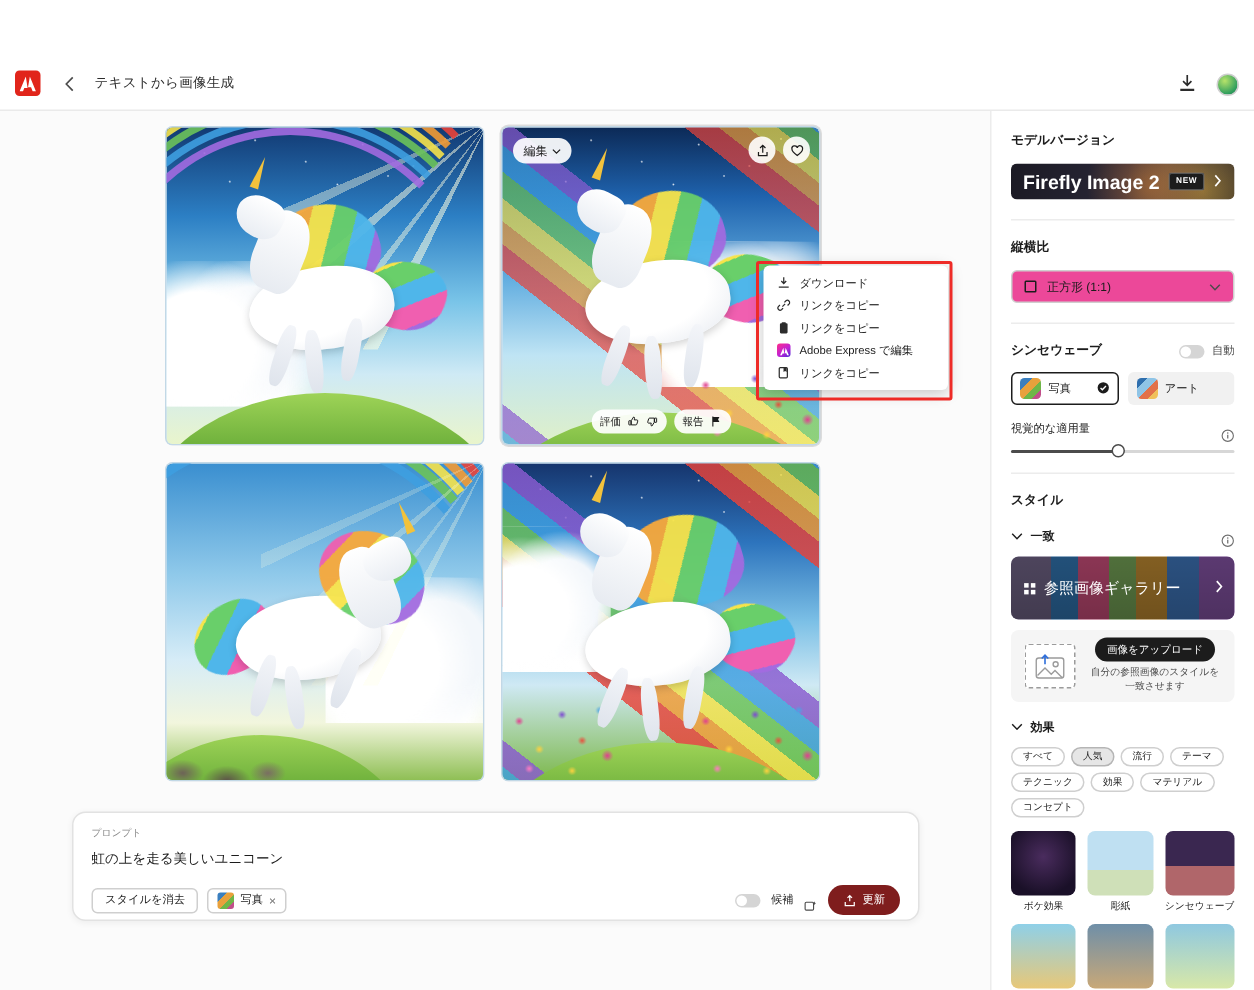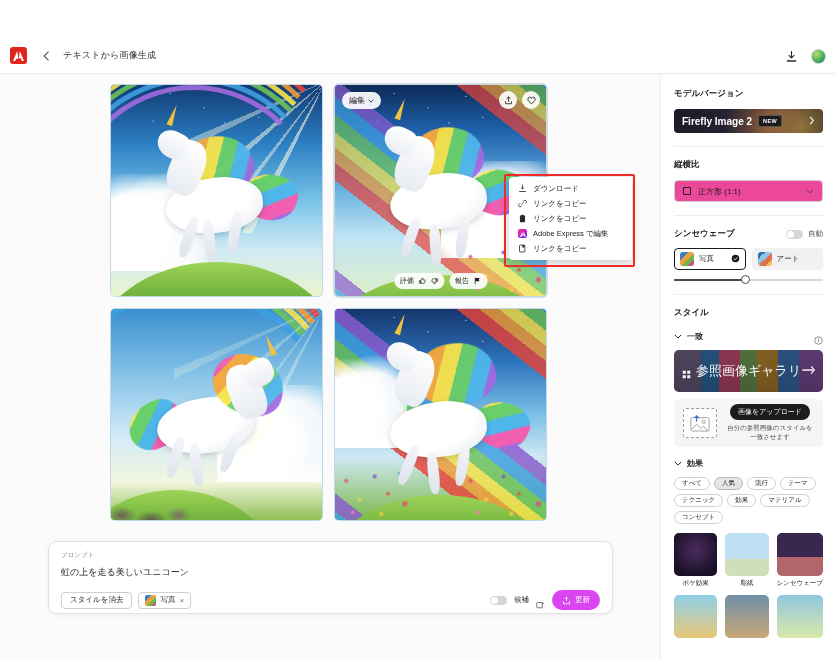--- a/index.html
+++ b/index.html
@@ -255,21 +255,21 @@
   .sb-sep { height: 1px; background: #ececec; margin: 13px 0 12px 0; }
 
   .model-banner {
     position: relative; height: 24px; border-radius: 4px; overflow: hidden;
     background:
       radial-gradient(circle at 62% 60%, rgba(200,120,50,.55), transparent 45%),
       radial-gradient(circle at 86% 75%, rgba(240,190,60,.5), transparent 40%),
       linear-gradient(100deg,#1b1a24 0%, #262433 40%, #3a3145 68%, #1d1b28 100%);
     display: flex; align-items: center; padding: 0 8px; cursor: pointer;
   }
-  .model-name { font-size: 10px; color: #fff; font-weight: bold; }
+  .model-name { font-size: 13px; color: #fff; font-weight: bold; }
   .new-badge {
     margin-left: 6px; background: #1c1c1c; color: #fff; font-size: 5.5px;
     font-weight: bold; padding: 2px 4px; border-radius: 2px; letter-spacing: .4px;
     border: 1px solid rgba(255,255,255,.25);
   }
   .model-chev { margin-left: auto; color: #fff; font-size: 9px; }
 
   .select-box {
     height: 22px; border: 1px solid #cfcfcf; border-radius: 4px;
     display: flex; align-items: center; padding: 0 8px; gap: 7px;
@@ -322,21 +322,21 @@
   }
   .gallery-card {
     margin-top: 8px; height: 42px; border-radius: 5px; overflow: hidden; position: relative;
     background:
       linear-gradient(90deg, #6b5f80 0 18%, #2f6fa8 18% 30%, #c04a74 30% 44%, #6f9a52 44% 56%, #b5832f 56% 70%, #3b6fb0 70% 84%, #7e4f9c 84% 100%);
     cursor: pointer;
   }
   .gallery-card .gshade { position: absolute; inset: 0; background: linear-gradient(rgba(0,0,0,.28), rgba(0,0,0,.38)); }
   .gallery-card .glabel {
     position: absolute; left: 8px; top: 50%; transform: translateY(-50%);
-    display: flex; align-items: center; gap: 5px; color: #fff; font-size: 13px; text-align: right;
+    display: flex; align-items: center; gap: 5px; color: #fff; font-size: 10px; text-align: right;
   }
   .grid-ic { width: 9px; height: 9px; }
   .gallery-card .gchev { position: absolute; right: 7px; top: 50%; transform: translateY(-50%); color: #fff; font-size: 9px; }
 
   .upload-card {
     margin-top: 7px; height: 48px; border-radius: 5px; background: #f5f5f5;
     display: flex; align-items: center; padding: 0 9px; gap: 9px;
   }
   .upload-drop {
     width: 34px; height: 30px; border: 1.2px dashed #9b9b9b; border-radius: 3px;
@@ -398,21 +398,21 @@
     font-size: 7.5px; color: #1c1c1c; background: #fff; cursor: pointer;
   }
   .p-chip-thumb {
     width: 11px; height: 11px; border-radius: 2px;
     background: linear-gradient(135deg,#3a7fbf 0 30%, #e8a13c 30% 55%, #6fb648 55% 78%, #c14f8a 78% 100%);
   }
   .p-chip-x { color: #6e6e6e; font-size: 8px; }
   .p-right { margin-left: auto; display: flex; align-items: center; gap: 7px; }
   .p-toggle-label { font-size: 7.5px; color: #1c1c1c; }
   .refresh-btn {
-    height: 20px; padding: 0 10px; border-radius: 11px; background: #d946ef;
+    height: 20px; padding: 0 10px; border-radius: 11px; background: #7f1d1d;
     color: #fff; font-size: 7.5px; display: flex; align-items: center; gap: 4px;
     cursor: pointer;
   }
 </style>
 </head>
 <body>
 
 <div class="app">
 
   <div class="topbar"></div>
@@ -708,20 +708,30 @@
                 <path d="M3.6 6.2 5.2 7.8 8.4 4.4" fill="none" stroke="#fff" stroke-width="1.2"></path>
               </svg>
           </span>
         </div>
         <div class="type-card">
           <span class="type-thumb art"></span>
           <span>アート</span>
         </div>
       </div>
 
+      <div class="row-between">
+        <span class="slider-label">視覚的な適用量</span>
+        <span class="info-ic" style="margin-top:11px">
+          <svg width="9" height="9" viewBox="0 0 12 12">
+              <circle cx="6" cy="6" r="5" fill="none" stroke="currentColor" stroke-width="1"></circle>
+              <path d="M6 5.2v3.2" stroke="currentColor" stroke-width="1.1"></path>
+              <circle cx="6" cy="3.5" r=".7" fill="currentColor"></circle>
+            </svg>
+        </span>
+      </div>
       <div class="slider">
         <span class="fill" style="width:48%"></span>
         <span class="knob" style="left:45%"></span>
       </div>
 
       <div class="sb-sep"></div>
 
       <div class="sb-title">スタイル</div>
       <div class="row-between">
         <span class="accordion">

